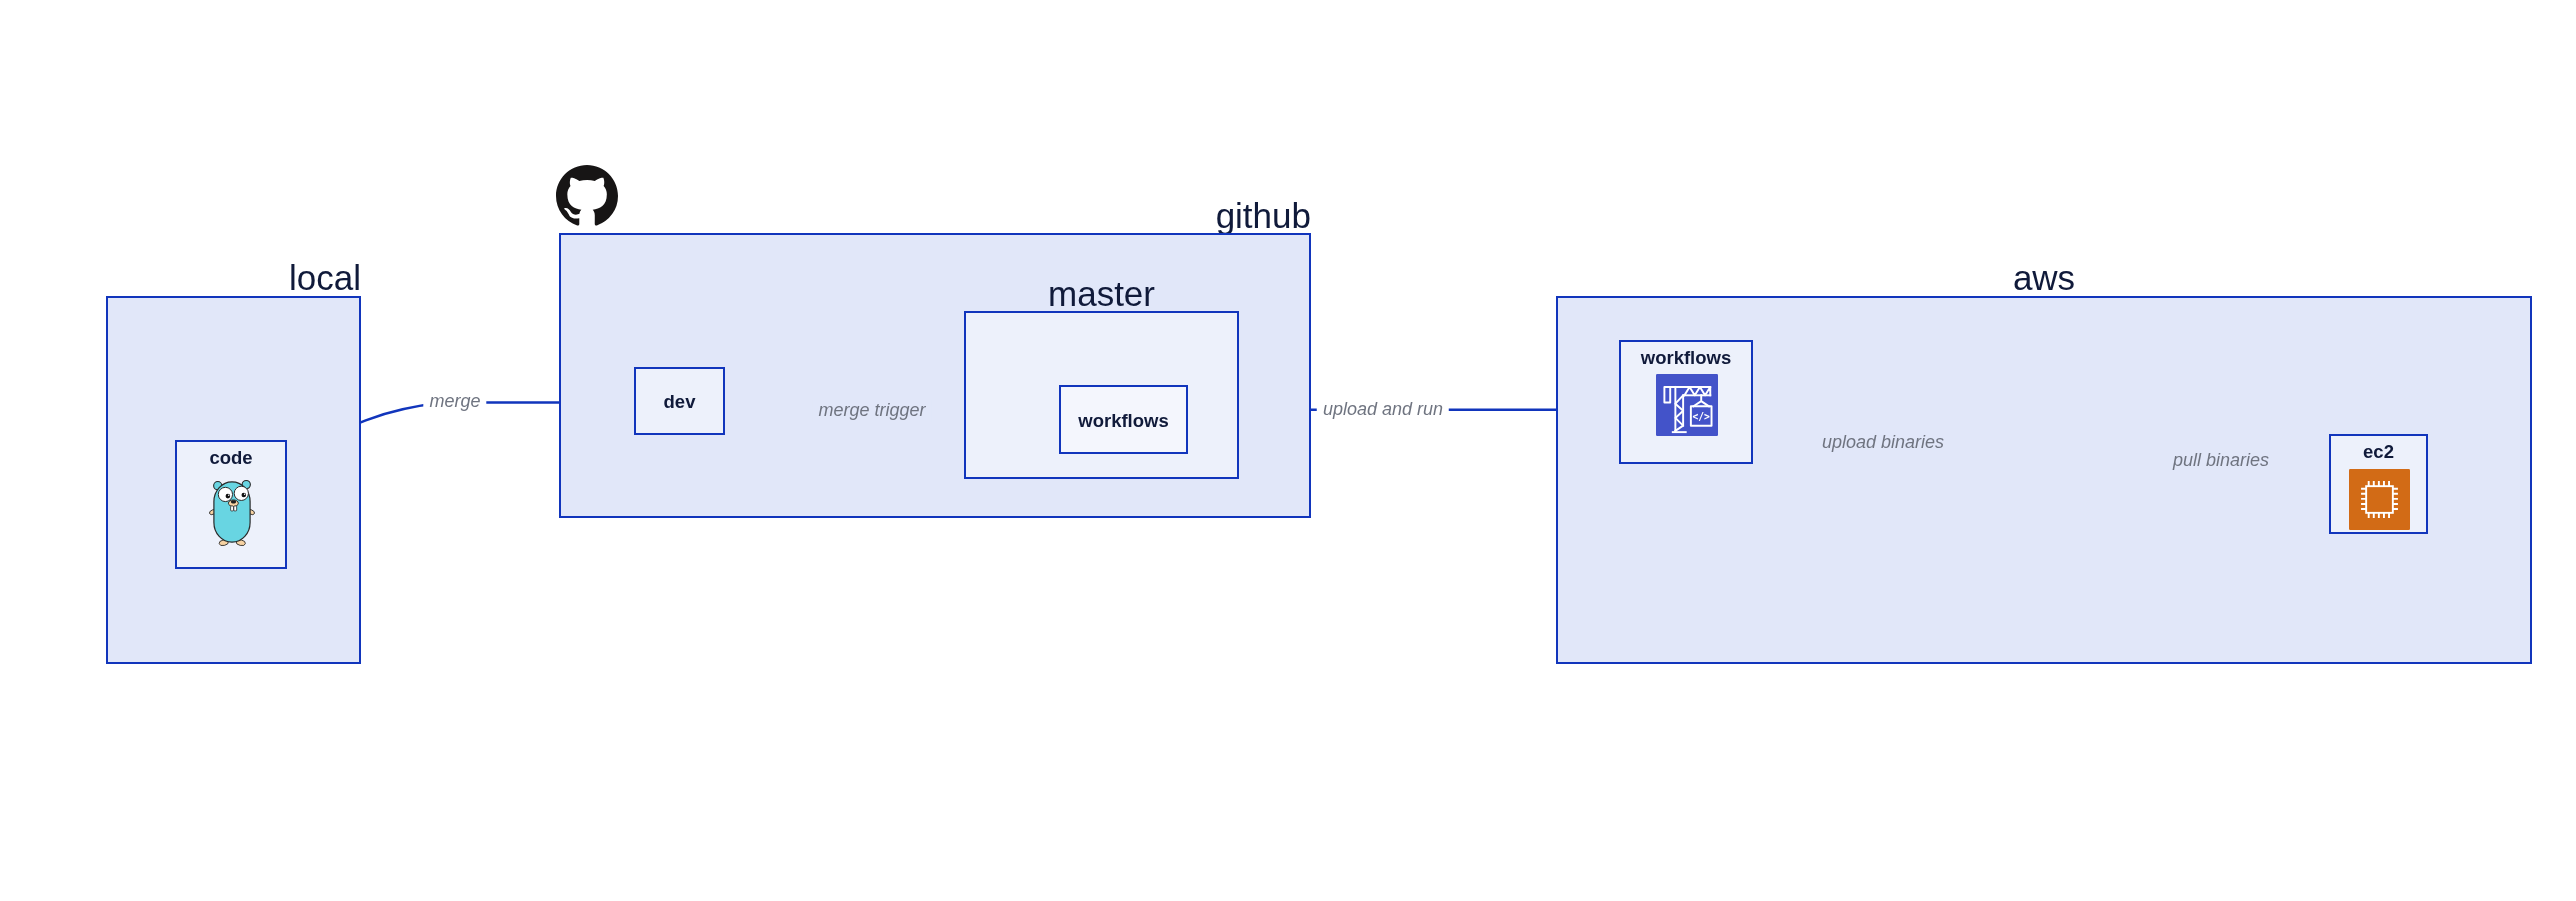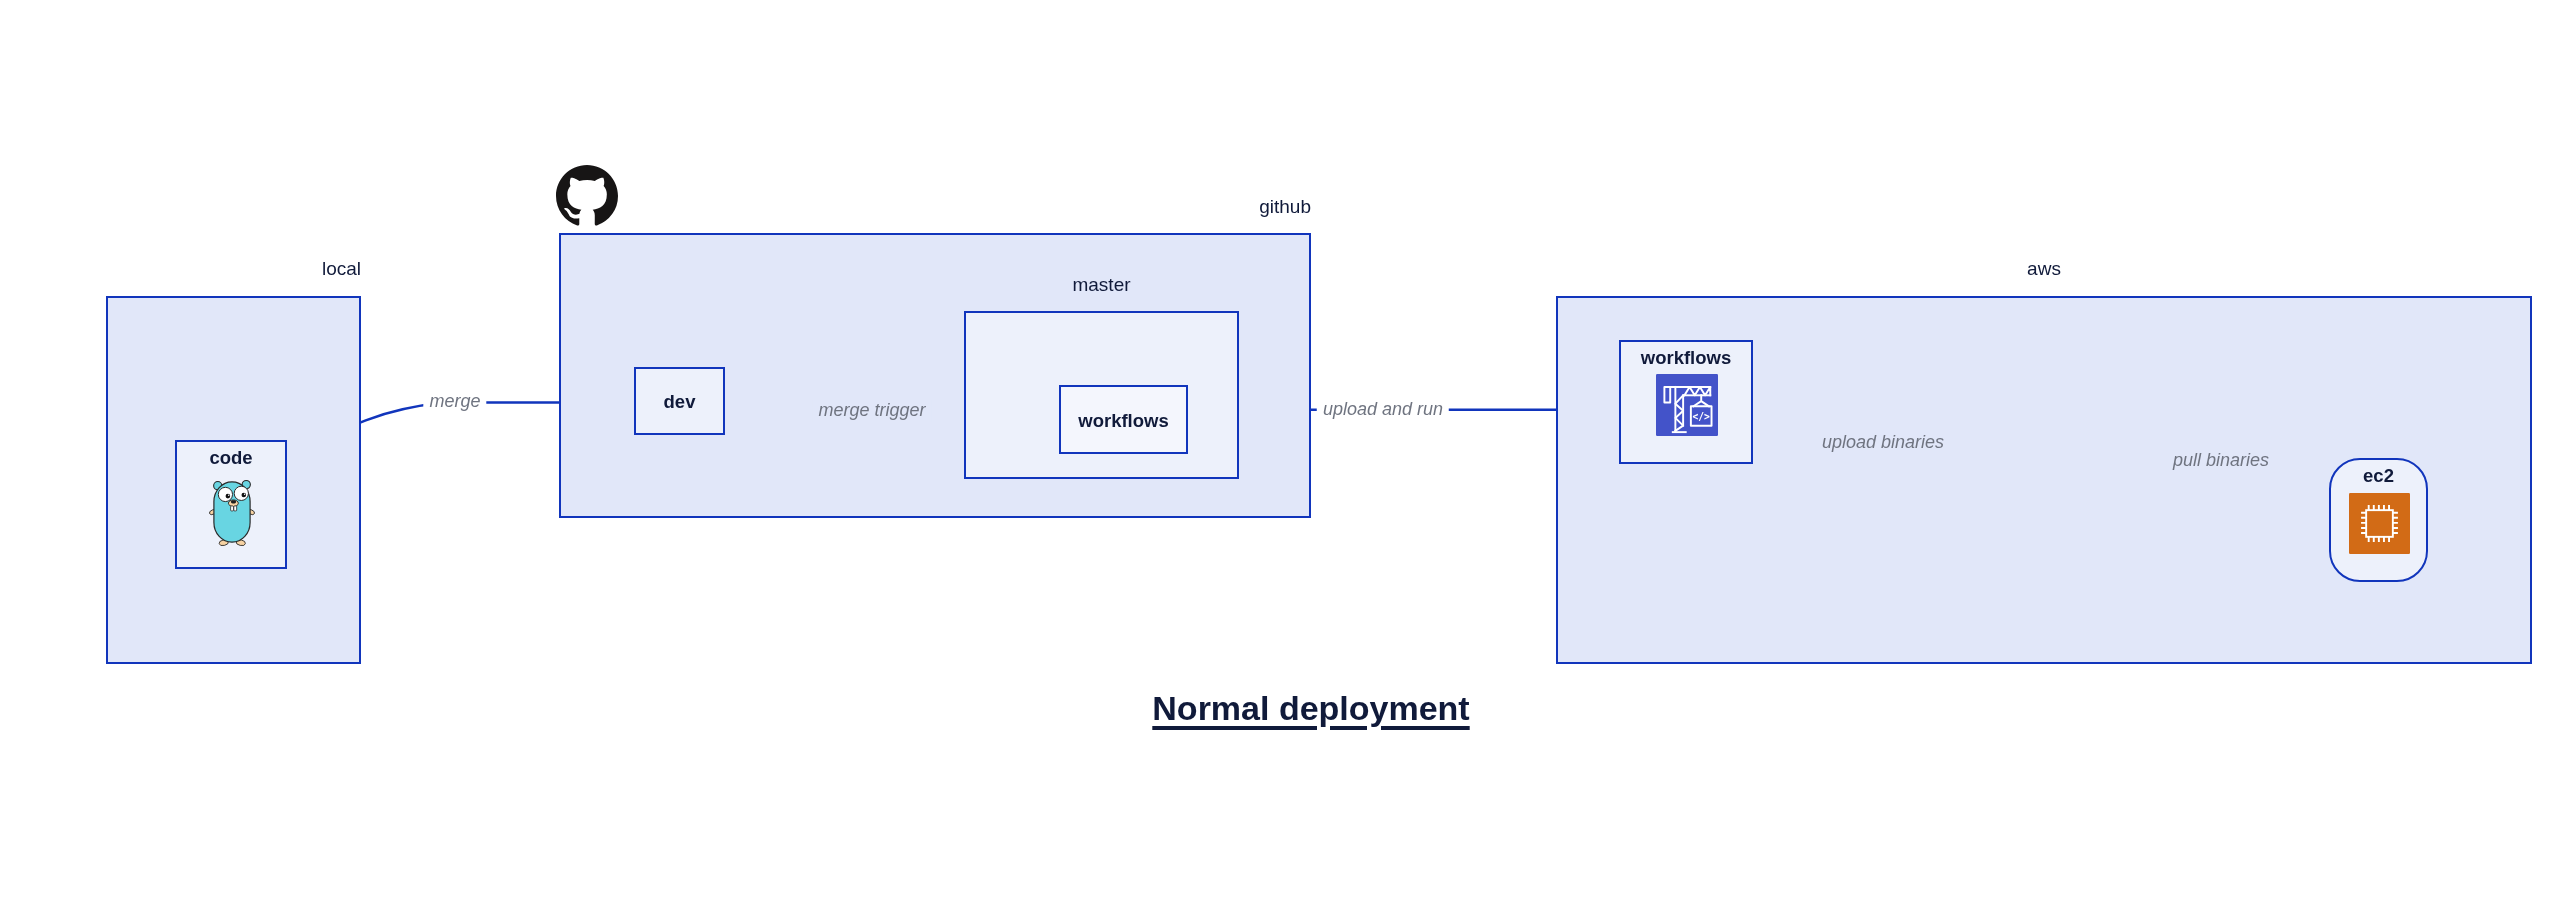--- a/index.html
+++ b/index.html
@@ -19,21 +19,21 @@
   }
   html,body{margin:0;padding:0;background:var(--page_background);}
   body{font-family:"Liberation Sans","DejaVu Sans",sans-serif;}
   #canvas{position:relative;width:2604px;height:902px;background:var(--page_background);overflow:hidden;}
 
   .box{position:absolute;box-sizing:border-box;}
   .container-box{border:2.6px solid var(--border_blue);background:var(--container_fill);}
   .node-box{border:2.1px solid var(--border_blue);background:var(--node_fill);}
   .nested-box{border:2.1px solid var(--border_blue);background:var(--nested_fill);margin-left:36px;}
 
-  .container-label{position:absolute;font-size:19px;font-weight:500;color:var(--label_navy);
+  .container-label{position:absolute;font-size:35px;font-weight:500;color:var(--label_navy);
     text-align:center;white-space:nowrap;}
   .node-label{position:absolute;left:0;right:0;top:5.2px;text-align:center;
     font-size:18.5px;font-weight:700;color:var(--label_navy);white-space:nowrap;}
 
   .icon-wrap{position:absolute;}
   .icon-wrap svg{display:block;width:100%;height:100%;}
 
   #edge-layer{position:absolute;left:0;top:0;width:2604px;height:902px;pointer-events:none;}
   #edge-layer path.edge{stroke:var(--border_blue);stroke-width:5;fill:none;}
 
@@ -130,21 +130,21 @@
           <path d="M 26 90 H 46"></path>
           <path d="M 70 33 V 42 M 70 42 L 58 50 M 70 42 L 82 50"></path>
           <rect x="54" y="50" width="32" height="30"></rect>
         </g>
         <text x="70" y="71" text-anchor="middle" fill="#ffffff" font-size="15" font-weight="bold" font-family="DejaVu Sans Mono, monospace">&lt;/&gt;</text>
       </svg>
     </div>
   </div>
 
 
-  <div class="box node-box" style="left:2329px;top:458px;width:99px;height:124px;border-radius:31px;">
+  <div class="box node-box" style="left:2329px;top:434px;width:99px;height:100px;">
     <div class="node-label">ec2</div>
     <div class="icon-wrap" style="left:18px;top:33px;width:61px;height:61px;">
       <svg viewBox="0 0 96 96">
         <rect x="0" y="0" width="96" height="96" rx="2" style="fill:var(--ec2_orange)"></rect>
         <g stroke="#ffffff" stroke-width="3" fill="none">
           <rect x="27" y="27" width="42" height="42"></rect>
           <path d="M31 19V27 M39 19V27 M47 19V27 M55 19V27 M63 19V27"></path>
           <path d="M31 69V77 M39 69V77 M47 69V77 M55 69V77 M63 69V77"></path>
           <path d="M19 31H27 M19 39H27 M19 47H27 M19 55H27 M19 63H27"></path>
           <path d="M69 31H77 M69 39H77 M69 47H77 M69 55H77 M69 63H77"></path>
@@ -152,16 +152,15 @@
       </svg>
     </div>
   </div>
 
   <div class="edge-label bg-white" style="left:455px;top:402px;">merge</div>
   <div class="edge-label bg-fill" style="left:872px;top:411px;">merge trigger</div>
   <div class="edge-label bg-white" style="left:1383px;top:410px;">upload and run</div>
   <div class="edge-label bg-fill" style="left:1883px;top:402px;margin-top:41px;">upload binaries</div>
   <div class="edge-label bg-fill" style="left:2221px;top:413px;margin-top:48px;">pull binaries</div>
 
-  <div class="diagram-title">Normal deployment</div>
 
 </div>
 
 
 </body></html>

